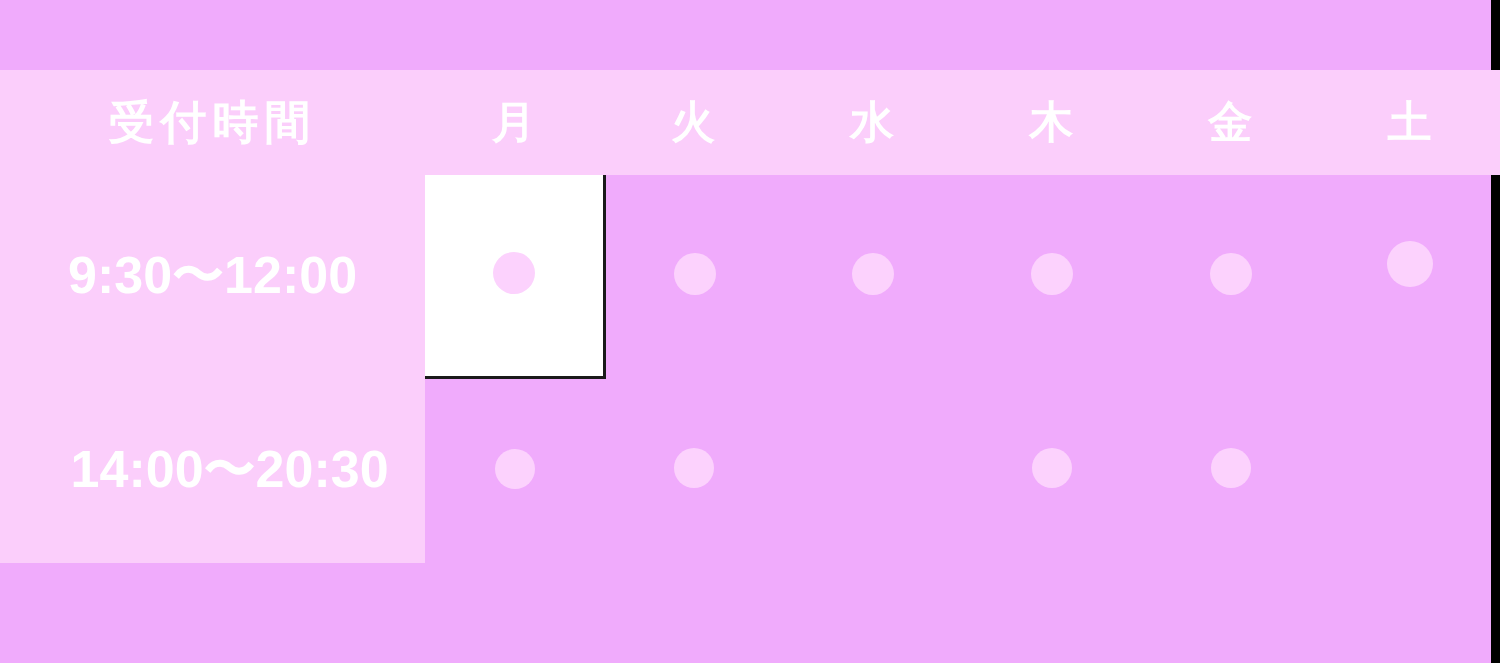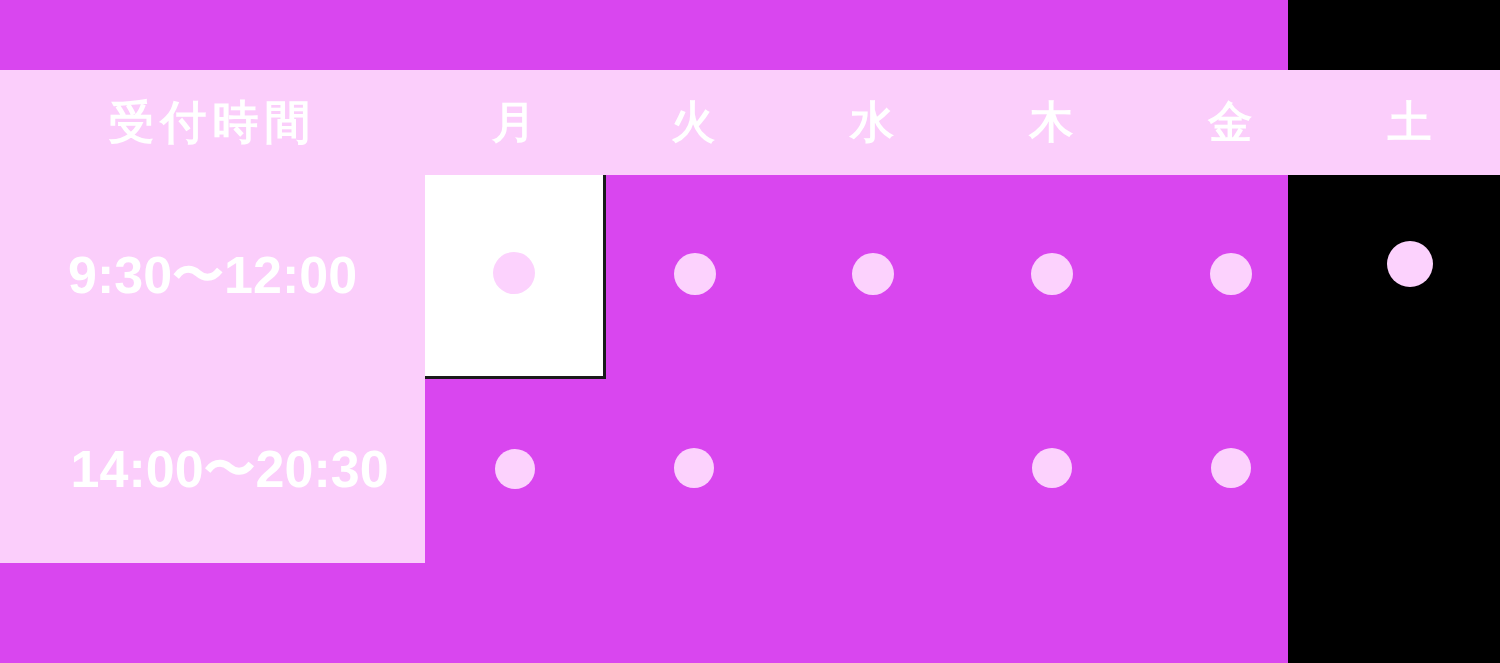--- a/index.html
+++ b/index.html
@@ -10,23 +10,23 @@
   }
   body {
     width: 1500px;
     height: 663px;
     overflow: hidden;
     font-family: "Liberation Sans", "DejaVu Sans", sans-serif;
   }
 
   .schedule-root {
     position: relative;
-    width: 1288px;
+    width: 1491px;
     height: 663px;
-    background: #d946ef;
+    background: #f0abfc;
     text-decoration: underline;
   }
 
   
   .schedule-table {
     position: absolute;
     left: 0;
     top: 70px;
     width: 1500px;
     border-collapse: collapse;

